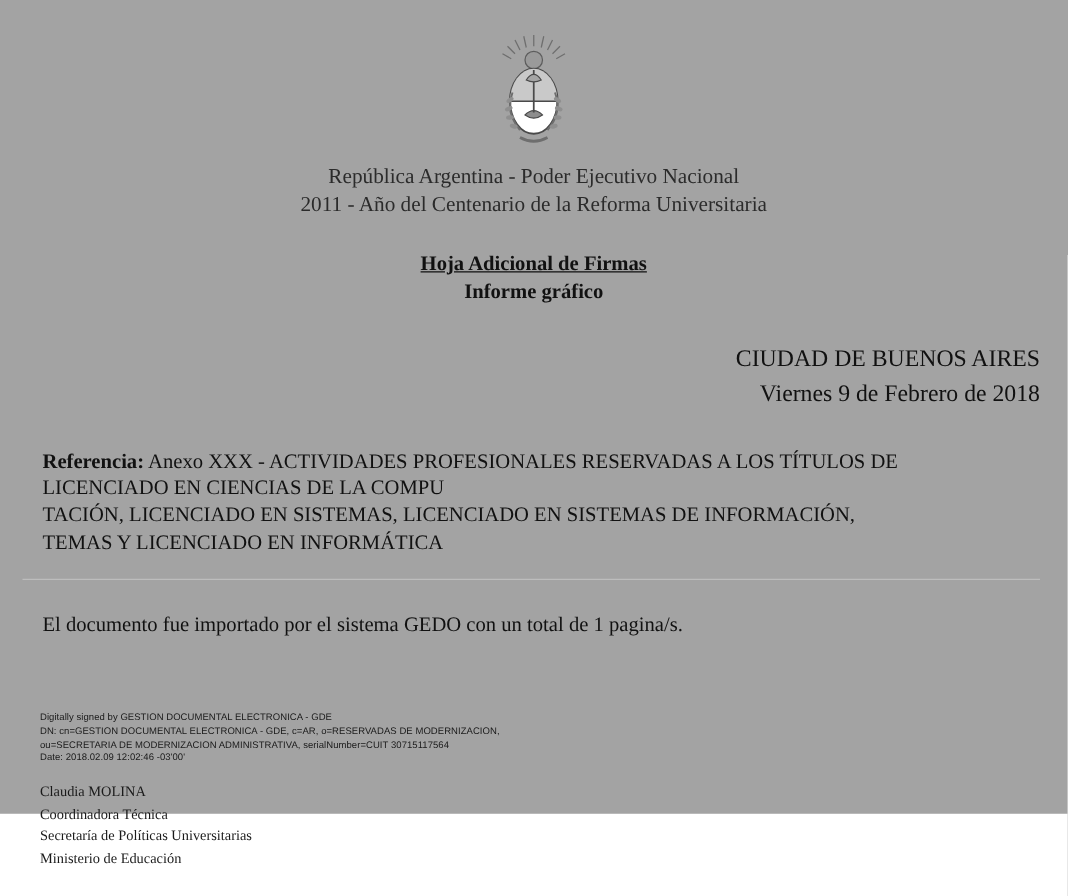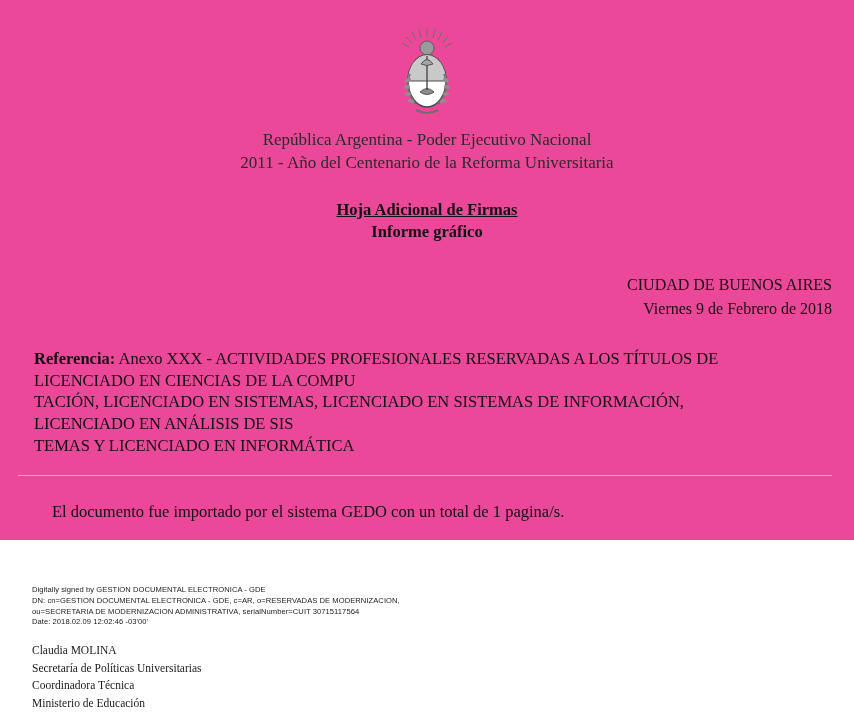--- a/index.html
+++ b/index.html
@@ -10,23 +10,23 @@
   body {
     width: 854px;
     height: 717px;
     font-family: "Liberation Serif", serif;
     color: #1a1a1a;
     position: relative;
     overflow: hidden;
   }
   .page {
     width: 854px;
-    height: 540px;
+    height: 651px;
     position: relative;
-    background: #ec4899;
+    background: #a3a3a3;
   }
 
   
   .crest-wrap {
     width: 100%;
     text-align: center;
     padding-top: 26px;
   }
   .crest {
     display: inline-block;
@@ -72,21 +72,21 @@
   }
   .numero-value {
     margin-left: 10px;
   }
 
   
   .place-date {
     text-align: right;
     margin-right: 22px;
     margin-top: 30px;
-    font-size: 16px;
+    font-size: 19px;
     line-height: 1.45;
     color: #111;
   }
 
   
   .referencia {
     margin: 28px 22px 0 34px;
     font-size: 16.5px;
     line-height: 1.32;
     color: #111;
@@ -97,30 +97,30 @@
 
   
   .divider {
     margin: 18px 22px 0 18px;
     border-top: 1px solid #bdbdbd;
     height: 0;
   }
 
   
   .body-text {
-    margin: 26px 22px 0 52px;
+    margin: 26px 22px 0 34px;
     font-size: 16.5px;
     color: #111;
   }
 
   
   .signature-block {
     position: absolute;
     left: 32px;
-    top: 585px;
+    top: 569px;
     width: 470px;
   }
   .sig-meta {
     font-family: "Liberation Sans", sans-serif;
     font-size: 7.6px;
     line-height: 1.42;
     color: #1a1a1a;
     letter-spacing: 0.05px;
   }
   .sig-meta div { white-space: nowrap; }
@@ -194,36 +194,35 @@
   <div class="place-date">
     <div>CIUDAD DE BUENOS AIRES</div>
     <div>Viernes 9 de Febrero de 2018</div>
   </div>
 
   <div class="referencia">
     <span class="ref-label">Referencia:</span>
     <span class="ref-text">Anexo XXX - ACTIVIDADES PROFESIONALES RESERVADAS A LOS TÍTULOS DE</span>
     <span class="ref-line">LICENCIADO EN CIENCIAS DE LA COMPU</span>
     <span class="ref-line">TACIÓN, LICENCIADO EN SISTEMAS, LICENCIADO EN SISTEMAS DE INFORMACIÓN,</span>
-    <span class="ref-line">LICENCIADO EN ANÁLISIS DE SIS</span>
     <span class="ref-line">TEMAS Y LICENCIADO EN INFORMÁTICA</span>
   </div>
 
   <div class="divider"></div>
 
   <div class="body-text">El documento fue importado por el sistema GEDO con un total de 1 pagina/s.</div>
 
   <div class="signature-block">
     <div class="sig-meta">
       <div>Digitally signed by GESTION DOCUMENTAL ELECTRONICA - GDE</div>
       <div>DN: cn=GESTION DOCUMENTAL ELECTRONICA - GDE, c=AR, o=RESERVADAS DE MODERNIZACION,</div>
       <div>ou=SECRETARIA DE MODERNIZACION ADMINISTRATIVA, serialNumber=CUIT 30715117564</div>
       <div>Date: 2018.02.09 12:02:46 -03'00'</div>
     </div>
     <div class="sig-name">
       <div>Claudia MOLINA</div>
+      <div>Coordinadora Técnica</div>
       <div>Secretaría de Políticas Universitarias</div>
-      <div>Coordinadora Técnica</div>
       <div>Ministerio de Educación</div>
     </div>
   </div>
 
 </div>
 
 </body></html>

